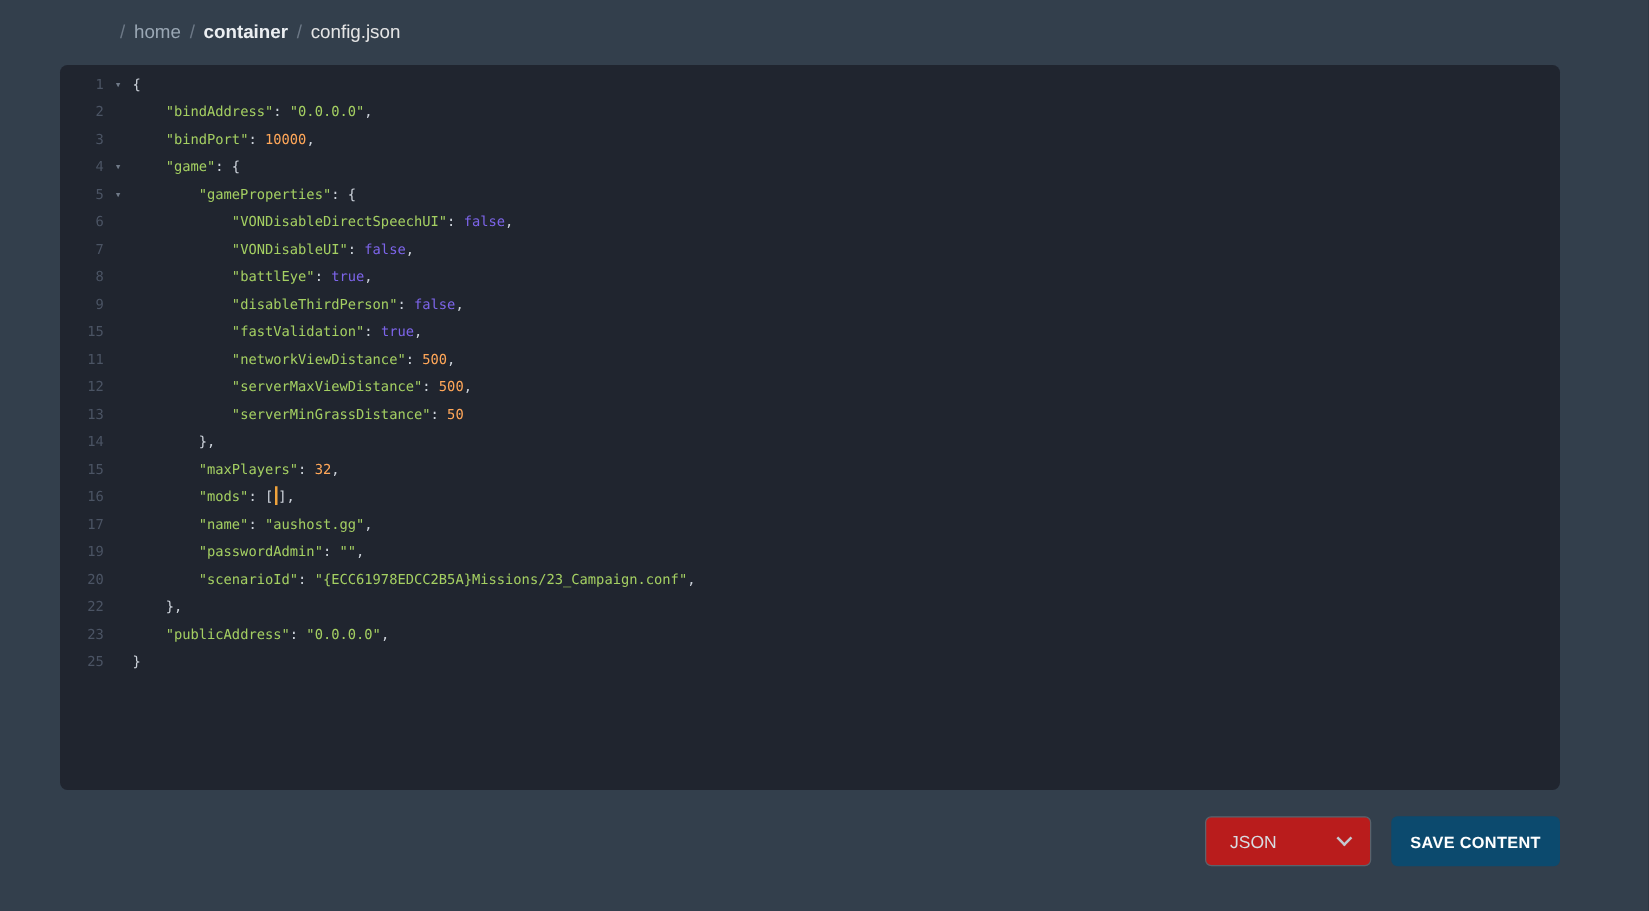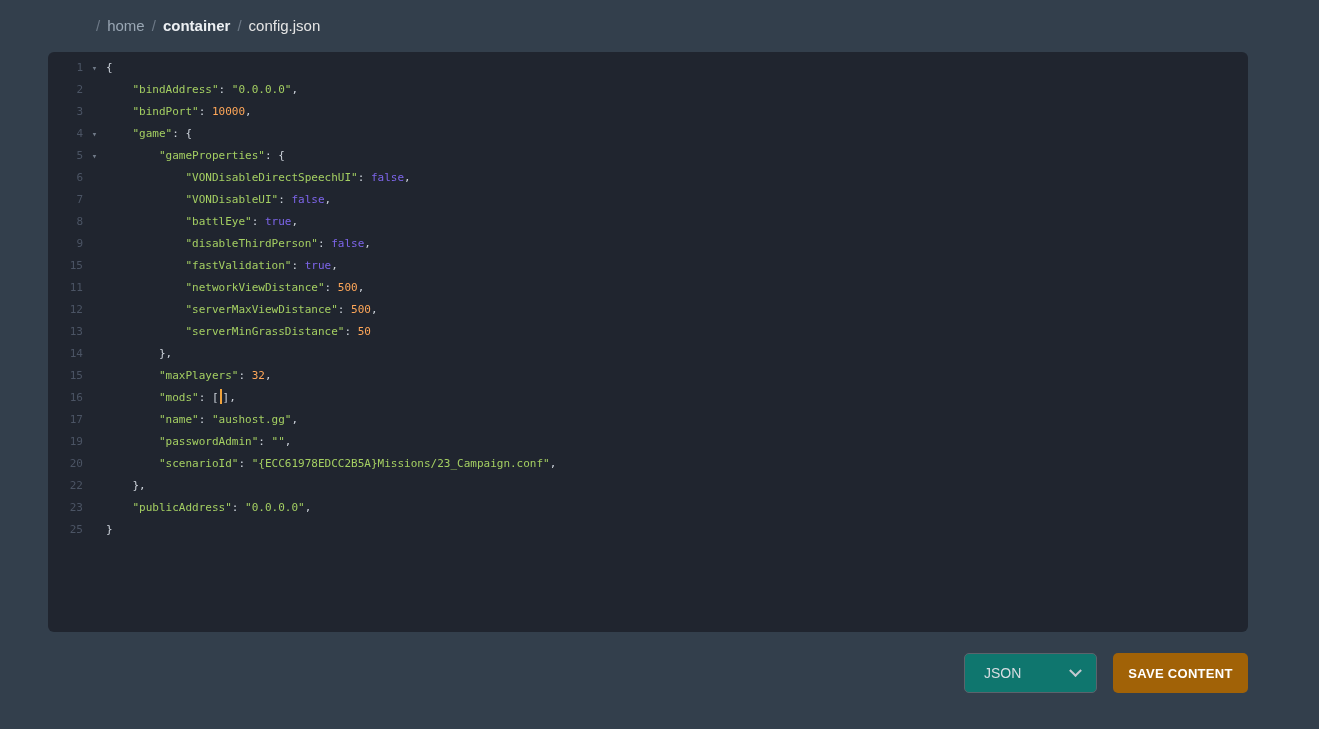--- a/index.html
+++ b/index.html
@@ -75,42 +75,42 @@
     background: #f0a33c;
     vertical-align: text-bottom;
     margin: 0 1px;
   }
 
   
   .mode-select {
     position: absolute;
     left: 964px; top: 653px;
     width: 133px; height: 40px;
-    background: #0f766e;
+    background: #b91c1c;
     border: 1px solid #5b636c;
     border-radius: 5px;
     display: flex;
     align-items: center;
     justify-content: space-between;
     padding: 0 16px 0 19px;
     cursor: pointer;
     color: #d8dde2;
     font-size: 14px;
   }
   .chevron {
     width: 9px; height: 9px;
     border-right: 2px solid #c3c9d0;
     border-bottom: 2px solid #c3c9d0;
     transform: rotate(45deg) translate(-2px, -2px);
   }
   .save-btn {
     position: absolute;
     left: 1113px; top: 653px;
     width: 135px; height: 40px;
-    background: #a16207;
+    background: #0c4a6e;
     border: none;
     border-radius: 5px;
     color: #ffffff;
     font-family: "Liberation Sans", sans-serif;
     font-size: 13px;
     font-weight: 600;
     letter-spacing: 0.3px;
     cursor: pointer;
   }
 </style>

